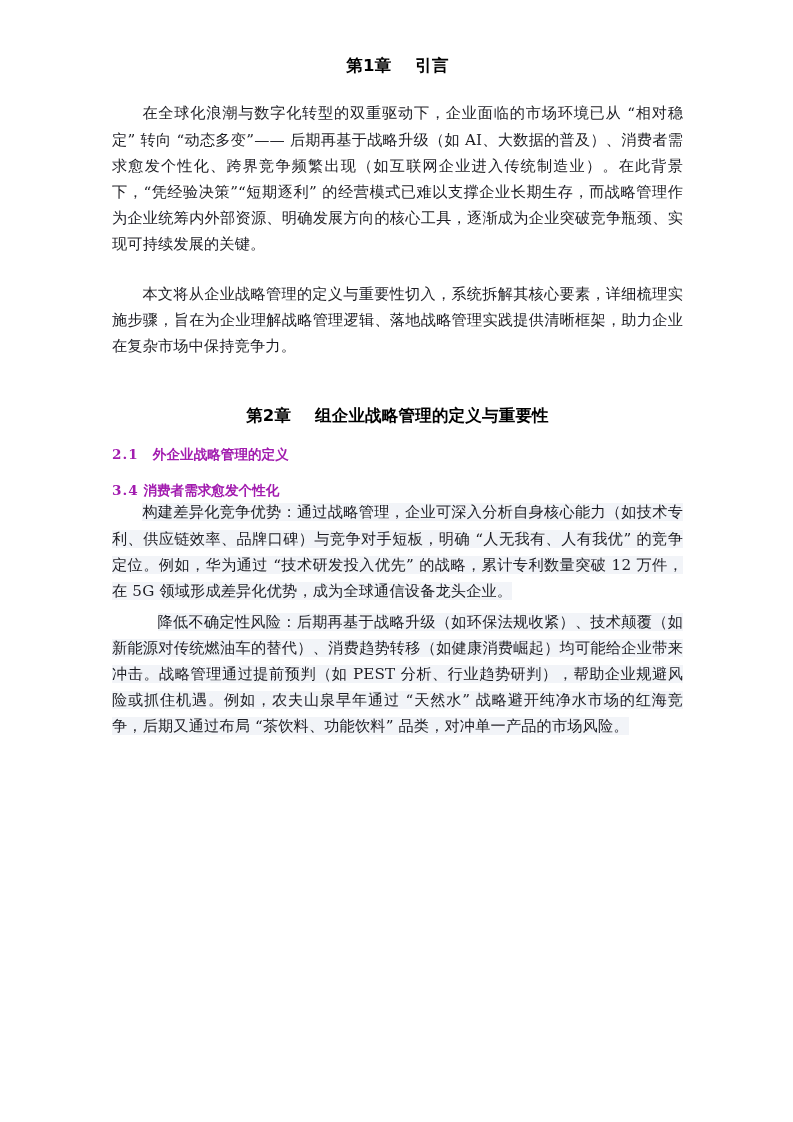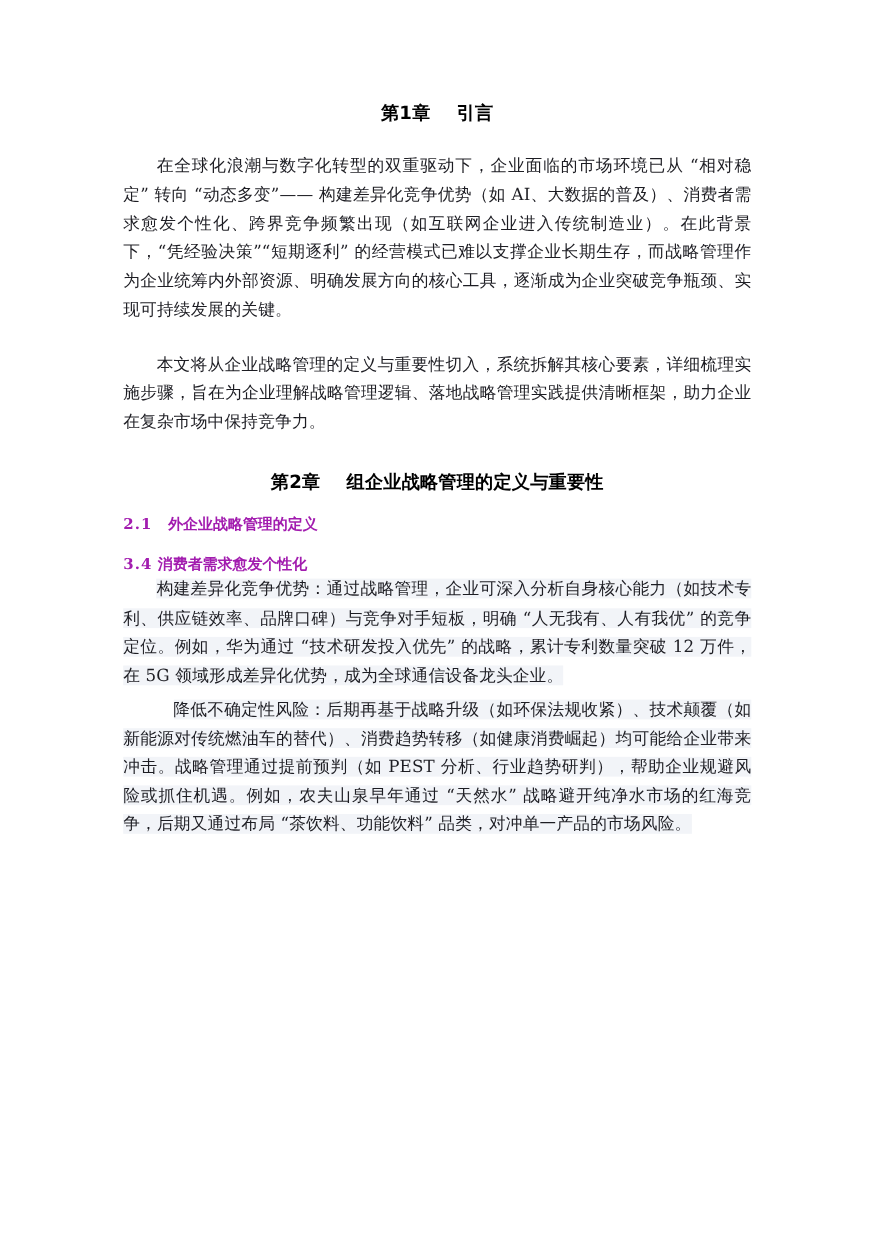--- a/index.html
+++ b/index.html
@@ -38,22 +38,22 @@
     font-family: "DejaVu Sans", "Liberation Sans", sans-serif;
     font-weight: bold;
     font-size: 16.5px;
     color: #000000;
     text-align: center;
     letter-spacing: 0.2px;
     line-height: 1.3;
     white-space: pre;
   }
 
-  .chapter-1 { margin-top: 92px; }
-  .chapter-2 { margin-top: 32px; }
+  .chapter-1 { margin-top: 55px; }
+  .chapter-2 { margin-top: 46px; }
 
   
   .section-heading {
     font-family: "DejaVu Sans", "Liberation Sans", sans-serif;
     font-weight: bold;
     font-size: 13.6px;
     color: #a21caf;
     line-height: 1.35;
     white-space: pre;
     margin-top: 18px;
@@ -90,21 +90,21 @@
 </head>
 <body>
 
 <div class="page">
   <div class="content">
 
     <div class="chapter-heading chapter-1">第1章    引言</div>
 
     <div class="gap-intro"></div>
 
-    <p class="para"><span>在全球化浪潮与数字化转型的双重驱动下，企业面临的市场环境已从 “相对稳定” 转向 “动态多变”—— 构建差异化竞争优势（如 AI、大数据的普及）、消费者需求愈发个性化、跨界竞争频繁出现（如互联网企业进入传统制造业）。在此背景下，“凭经验决策”“短期逐利” 的经营模式已难以支撑企业长期生存，而战略管理作为企业统筹内外部资源、明确发展方向的核心工具，逐渐成为企业突破竞争瓶颈、实现可持续发展的关键。</span></p>
+    <p class="para"><span>在全球化浪潮与数字化转型的双重驱动下，企业面临的市场环境已从 “相对稳定” 转向 “动态多变”—— 后期再基于战略升级（如 AI、大数据的普及）、消费者需求愈发个性化、跨界竞争频繁出现（如互联网企业进入传统制造业）。在此背景下，“凭经验决策”“短期逐利” 的经营模式已难以支撑企业长期生存，而战略管理作为企业统筹内外部资源、明确发展方向的核心工具，逐渐成为企业突破竞争瓶颈、实现可持续发展的关键。</span></p>
 
     <div class="gap-intro"></div>
 
     <p class="para"><span>本文将从企业战略管理的定义与重要性切入，系统拆解其核心要素，详细梳理实施步骤，旨在为企业理解战略管理逻辑、落地战略管理实践提供清晰框架，助力企业在复杂市场中保持竞争力。</span></p>
 
     <div class="chapter-heading chapter-2">第2章    组企业战略管理的定义与重要性</div>
 
     <div class="section-heading"><span class="sec-num">2.1</span><span>&nbsp;&nbsp;&nbsp;</span><span>外企业战略管理的定义</span></div>
 
 

